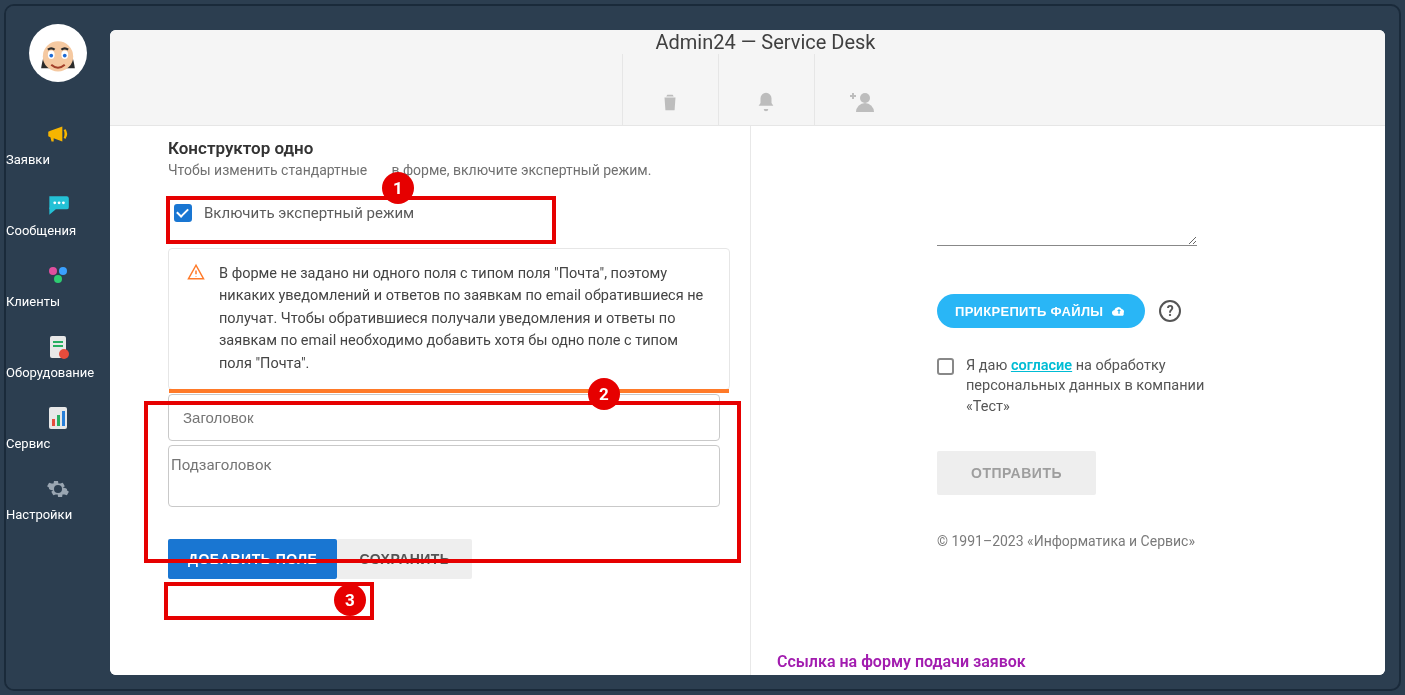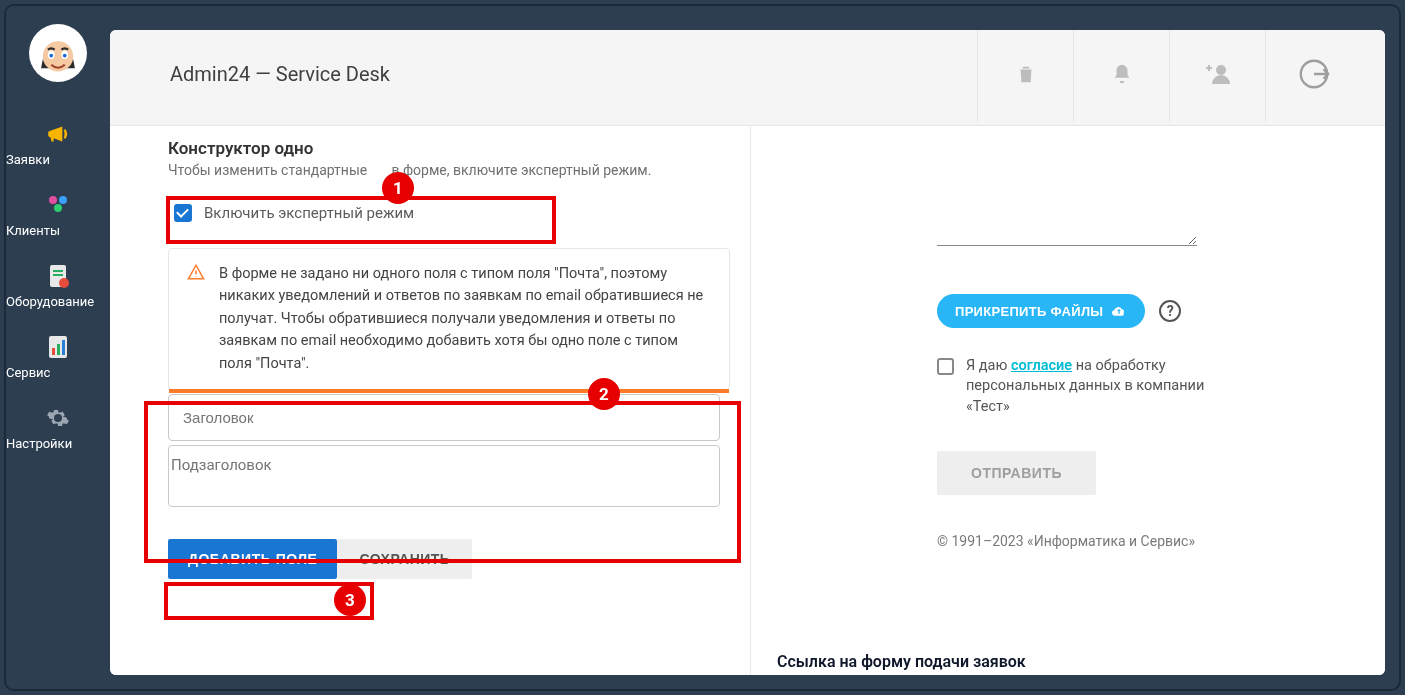--- a/index.html
+++ b/index.html
@@ -67,20 +67,21 @@
   flex-direction: column;
   overflow: hidden;
 }
 .topbar {
   height: 96px;
   background: #f5f5f5;
   border-bottom: 1px solid #e6e6e6;
   display: flex;
   align-items: center;
   padding: 0 24px 8px 60px;
+  flex-direction: column;
 }
 .topbar-title {
   font-size: 20px;
   color: #404040;
   flex: none;
 }
 .topbar-spacer { flex: 1; }
 .topbar-actions { display: flex; align-items: center; }
 .topbar-btn {
   width: 96px;
@@ -312,21 +313,21 @@
   font-size: 14px;
   color: #7a7a7a;
 }
 .bottom-link-label {
   position: absolute;
   left: 0;
   bottom: 0;
   padding: 10px 0 4px 26px;
   font-size: 16px;
   font-weight: 600;
-  color: #0f172a;
+  color: #a21caf;
 }
 </style>
 </head>
 <body>
 
 <div class="app-frame">
 
   <div class="sidebar">
     <div class="avatar">
       <svg viewBox="0 0 64 64">
@@ -346,20 +347,31 @@
     <div class="nav-item">
       <span class="nav-icon">
         <svg width="26" height="26" viewBox="0 0 24 24">
             <path fill="#f7b500" d="M3 10v4l2 1 1 4h2l0-3 8 3V5L5 9z"></path>
             <path fill="#f7b500" d="M18 8 q3 4 0 8" stroke="#f7b500" stroke-width="2"></path>
           </svg>
       </span>
       <span class="nav-label">Заявки</span>
     </div>
 
+    <div class="nav-item">
+      <span class="nav-icon">
+        <svg width="26" height="26" viewBox="0 0 24 24">
+            <path fill="#24c1d6" d="M4 4h16a2 2 0 0 1 2 2v8a2 2 0 0 1-2 2H10l-6 5v-5a2 2 0 0 1 0-2z"></path>
+            <circle cx="9" cy="10" r="1.3" fill="#fff"></circle>
+            <circle cx="13" cy="10" r="1.3" fill="#fff"></circle>
+            <circle cx="17" cy="10" r="1.3" fill="#fff"></circle>
+          </svg>
+      </span>
+      <span class="nav-label">Сообщения</span>
+    </div>
 
     <div class="nav-item">
       <span class="nav-icon">
         <svg width="26" height="22" viewBox="0 0 26 22">
             <circle cx="8" cy="6" r="4" fill="#e04f9e"></circle>
             <circle cx="18" cy="6" r="4" fill="#3aa0ff"></circle>
             <circle cx="13" cy="14" r="4" fill="#2ecc71"></circle>
           </svg>
       </span>
       <span class="nav-label">Клиенты</span>

